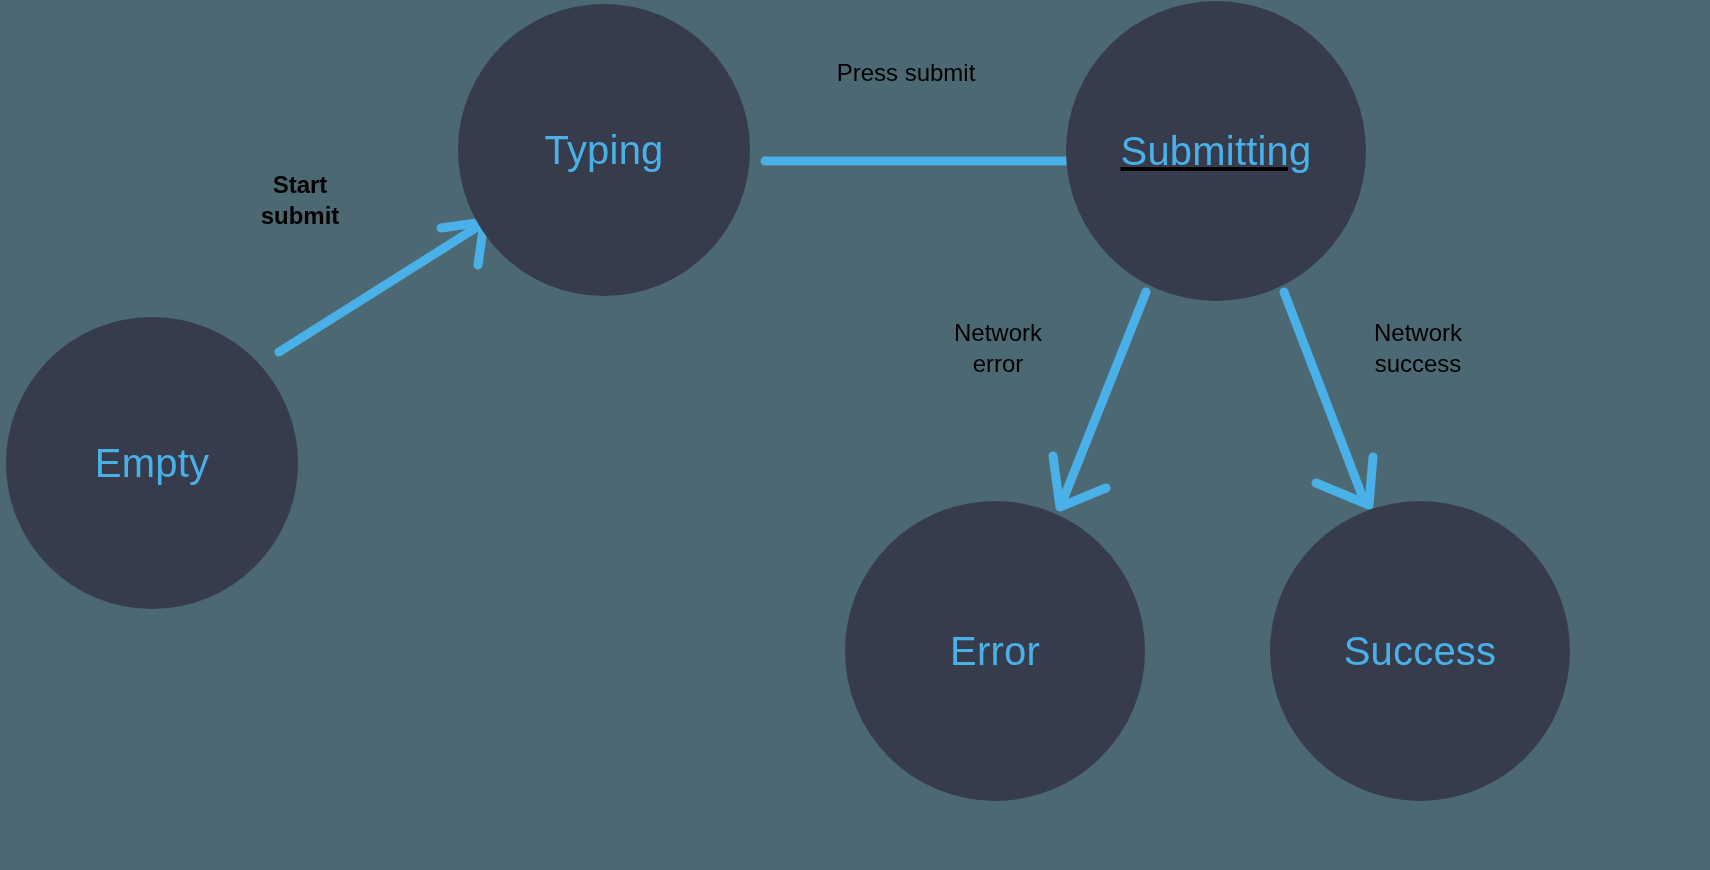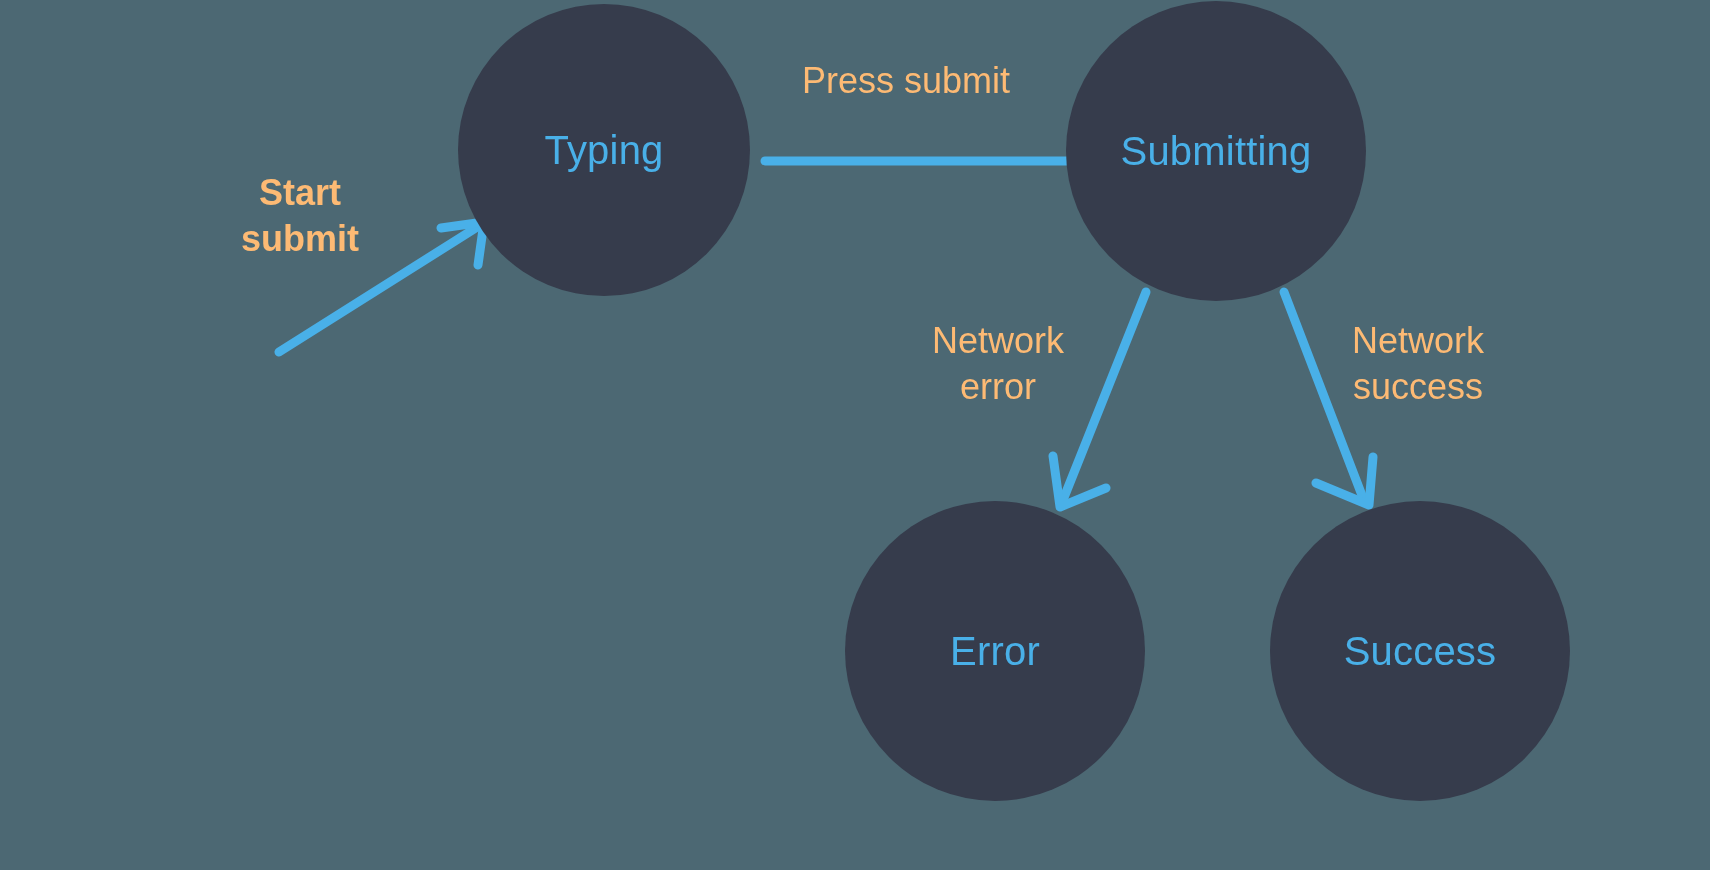--- a/index.html
+++ b/index.html
@@ -36,22 +36,22 @@
     font-size: 40px;
     font-weight: 400;
     letter-spacing: 0.2px;
     white-space: nowrap;
     text-align: center;
     line-height: 1;
     user-select: none;
   }
   .edge-label {
     position: absolute;
-    color: #fdba74;
-    font-size: 36px;
+    color: #000000;
+    font-size: 24px;
     font-weight: 700;
     line-height: 1.28;
     text-align: center;
     white-space: pre-line;
     user-select: none;
   }
   .edge-label.thin {
     font-weight: 400;
   }
 </style>
@@ -78,26 +78,29 @@
         <polyline points="1053,456 1060,507 1106,488"></polyline>
       </g>
 
       <g>
         <line x1="1284" y1="292" x2="1363" y2="498"></line>
         <polyline points="1316,483 1369,505 1373,457"></polyline>
       </g>
     </g>
   </svg>
 
+  <div class="node" style="left:6px; top:317px; width:292px; height:292px;">
+    <span class="node-label">Empty</span>
+  </div>
 
   <div class="node" style="left:458px; top:4px; width:292px; height:292px;">
     <span class="node-label">Typing</span>
   </div>
 
-  <div class="node" style="left:1066px; top:1px; width:300px; height:300px;">
+  <div class="node" style="left:1066px; top:1px; width:300px; height:300px;text-decoration:underline;">
     <span class="node-label">Submitting</span>
   </div>
 
   <div class="node" style="left:845px; top:501px; width:300px; height:300px;">
     <span class="node-label">Error</span>
   </div>
 
   <div class="node" style="left:1270px; top:501px; width:300px; height:300px;">
     <span class="node-label">Success</span>
   </div>

